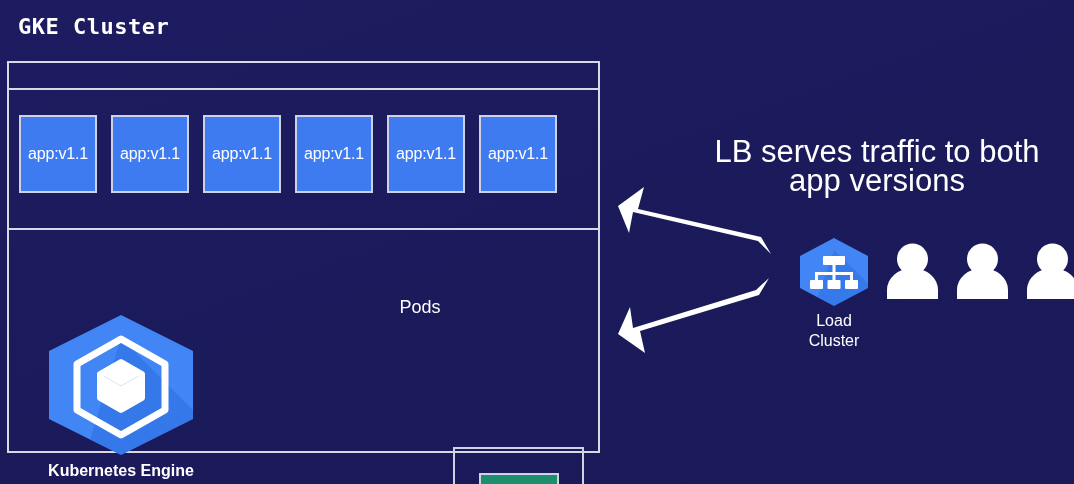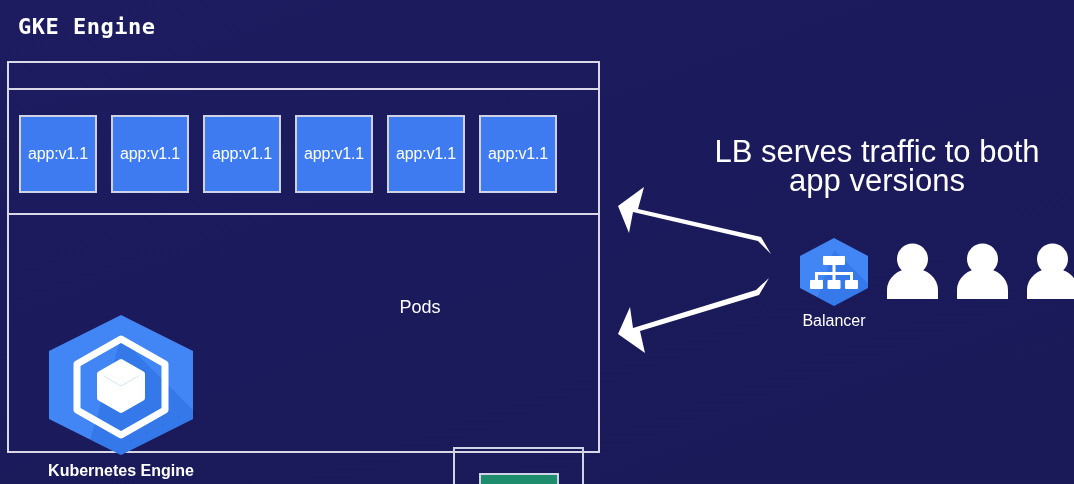--- a/index.html
+++ b/index.html
@@ -54,21 +54,21 @@
     right: 0;
     height: 27px;
     border-bottom: 2px solid #d8d8e6;
     box-sizing: border-box;
   }
   #pods-row-band {
     position: absolute;
     left: 0;
     top: 27px;
     right: 0;
-    height: 125px;
+    height: 140px;
     border-bottom: 2px solid #d8d8e6;
     box-sizing: border-box;
     padding-left: 6px;
   }
   #pods-row {
     position: absolute;
     left: 10px;
     top: 25px;
     display: flex;
     gap: 14px;
@@ -208,21 +208,21 @@
     width: 55px;
     height: 56px;
     position: relative;
   }
 </style>
 </head>
 <body>
 
 <div id="stage">
 
-  <div id="cluster-title">GKE Engine</div>
+  <div id="cluster-title">GKE Cluster</div>
 
   <div id="cluster-frame">
 
     <div id="cluster-header-band"></div>
 
     <div id="pods-row-band">
       <div id="pods-row">
         <div class="pod-v1-1">
           <span>app:v1.1</span>
         </div>
@@ -312,21 +312,22 @@
         <rect x="18" y="36" width="38" height="3" fill="#ffffff"></rect>
         <rect x="18" y="39" width="3" height="5" fill="#ffffff"></rect>
         <rect x="35.5" y="39" width="3" height="5" fill="#ffffff"></rect>
         <rect x="53" y="39" width="3" height="5" fill="#ffffff"></rect>
         <rect x="13" y="44" width="13" height="9" fill="#ffffff" rx="1"></rect>
         <rect x="30.5" y="44" width="13" height="9" fill="#ffffff" rx="1"></rect>
         <rect x="48" y="44" width="13" height="9" fill="#ffffff" rx="1"></rect>
       </svg>
     </div>
     <div id="lb-label">
-      <div>Balancer</div>
+      <div>Load</div>
+      <div>Cluster</div>
     </div>
   </div>
 
   <div id="users-group">
     <div class="user-icon">
       <svg viewBox="0 0 55 56" width="55" height="56" xmlns="http://www.w3.org/2000/svg">
         <circle cx="27.5" cy="16" r="15.5" fill="#ffffff"></circle>
         <path d="M2 56 L2 47 A25.5 22 0 0 1 53 47 L53 56 Z" fill="#ffffff"></path>
       </svg>
     </div>

